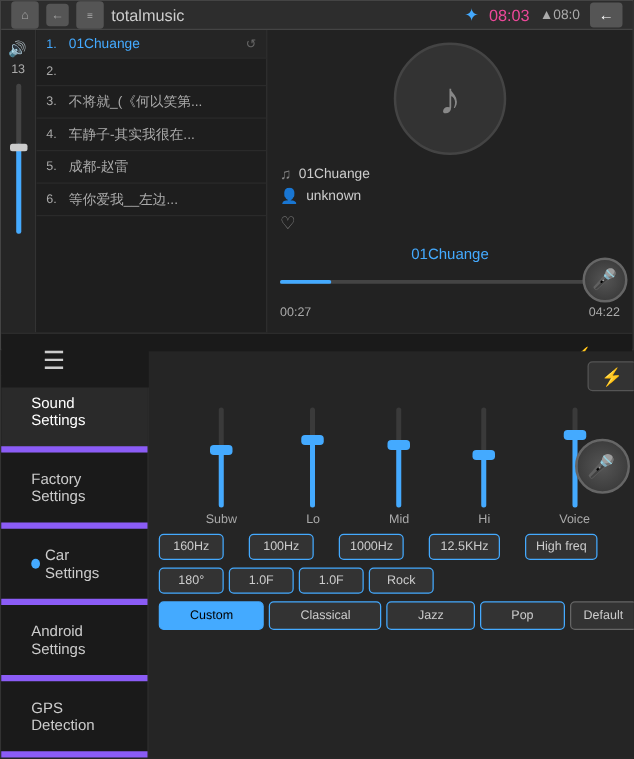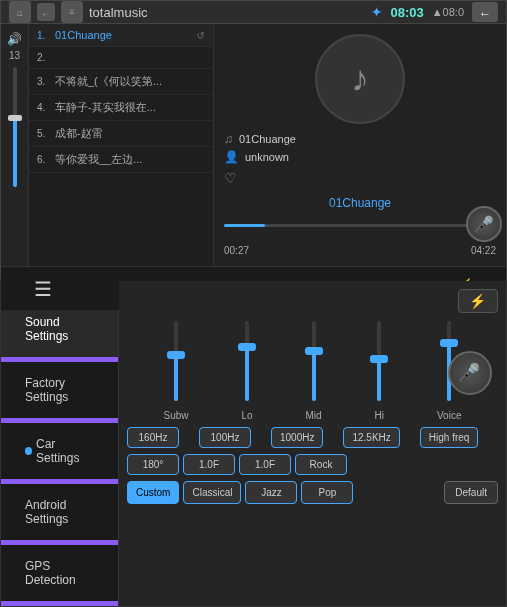--- a/index.html
+++ b/index.html
@@ -50,23 +50,23 @@
       display: flex; align-items: center; gap: 8px;
       color: #ccc; font-size: 12px;
     }
 
     .bt-icon {
       color: #4af;
       font-size: 14px;
     }
 
     .time-display {
-      color: #5eead4;
+      color: #ec4899;
       font-size: 13px;
-      font-weight: bold;
+      font-weight: normal;
     }
 
     .signal-icon {
       color: #aaa;
       font-size: 11px;
     }
 
     .back-btn {
       width: 26px; height: 20px;
       background: #555;
@@ -367,21 +367,21 @@
       padding: 0 10px;
       position: relative;
     }
 
     .eq-channel {
       display: flex;
       flex-direction: column;
       align-items: center;
       gap: 4px;
       height: 100%;
-      justify-content: space-between;
+      justify-content: flex-end;
     }
 
     .eq-slider-track {
       width: 4px;
       height: 80px;
       background: #3a3a3a;
       border-radius: 2px;
       position: relative;
     }
 
@@ -459,21 +459,21 @@
       gap: 4px;
       align-items: center;
     }
 
     .preset-btn {
       background: #333;
       border: 1px solid #4af;
       border-radius: 4px;
       color: #ccc;
       font-size: 10px;
-      padding: 5px 8px;
+      padding: 5px 24px;
       min-width: 52px;
       text-align: center;
     }
 
     .preset-btn.active {
       background: #4af;
       color: #000;
     }
 
     .default-btn {

